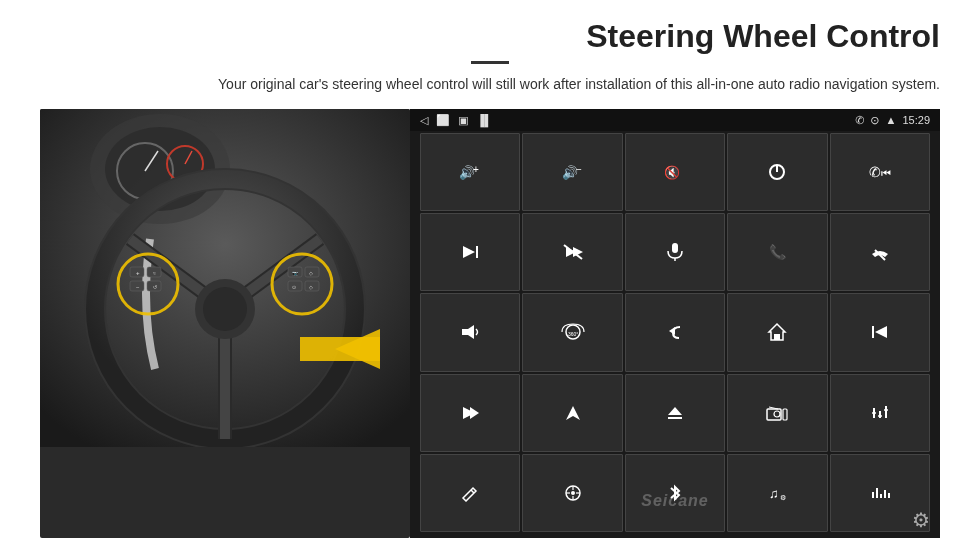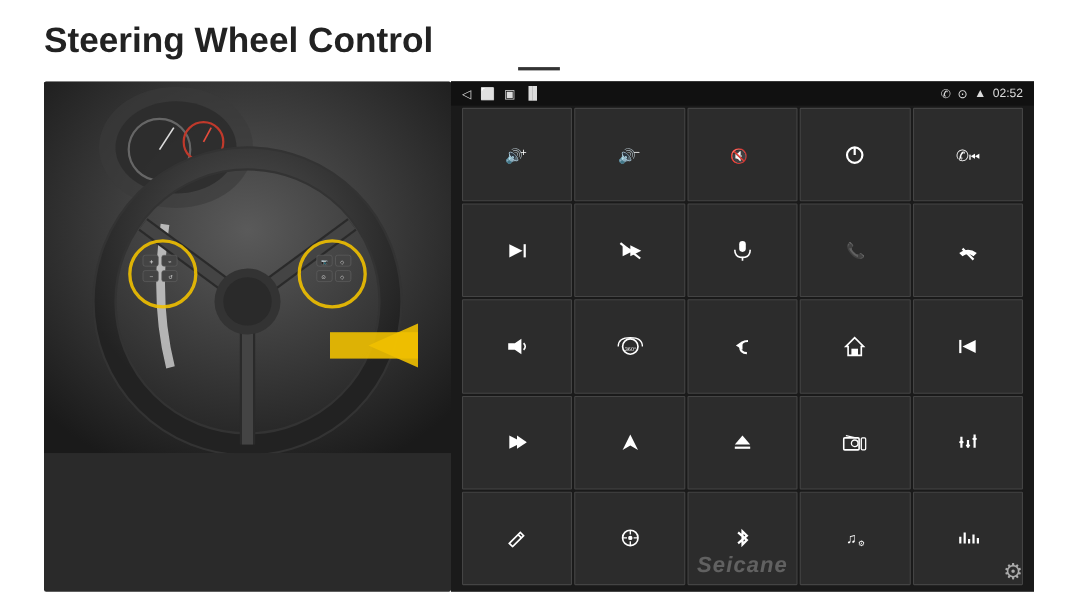--- a/index.html
+++ b/index.html
@@ -9,21 +9,21 @@
       background: #fff;
       font-family: Arial, sans-serif;
       overflow: hidden;
     }
 
     .page-wrapper {
       width: 980px;
       height: 548px;
       display: flex;
       flex-direction: column;
-      align-items: flex-start;
+      align-items: flex-end;
       padding: 18px 40px 10px;
     }
 
     .title {
       font-size: 32px;
       font-weight: 900;
       color: #222;
       text-align: center;
       margin-bottom: 6px;
     }
@@ -134,25 +134,25 @@
       justify-content: center;
       cursor: pointer;
       font-size: 16px;
       min-height: 38px;
       border-radius: 1px;
     }
 
     
     .seicane-watermark {
       position: absolute;
-      bottom: 12px;
+      bottom: 28px;
       left: 50%;
       transform: translateX(-50%);
       color: rgba(255,255,255,0.25);
-      font-size: 20px;
+      font-size: 16px;
       font-style: italic;
       font-weight: bold;
       letter-spacing: 1px;
       pointer-events: none;
     }
 
     
     .gear-corner {
       position: absolute;
       bottom: 6px;
@@ -161,20 +161,21 @@
       font-size: 20px;
       cursor: pointer;
     }
   </style>
 </head>
 <body>
 
 <div class="page-wrapper">
   <h1 class="title">Steering Wheel Control</h1>
   <div class="title-divider"></div>
+  <p class="subtitle">Your original car's steering wheel control will still work after installation of this all-in-one auto radio navigation system.</p>
 
   <div class="content-row">
 
     <div class="steering-image">
       <svg width="370" height="338" viewBox="0 0 370 338" xmlns="http://www.w3.org/2000/svg">
 
         <defs>
           <radialGradient id="bgGrad" cx="50%" cy="40%" r="70%">
             <stop offset="0%" stop-color="#5a5a5a"></stop>
             <stop offset="100%" stop-color="#1a1a1a"></stop>
@@ -242,21 +243,21 @@
         <div class="status-left">
           <span class="status-icon">◁</span>
           <span class="status-icon">⬜</span>
           <span class="status-icon">▣</span>
           <span class="status-icon">▐▌</span>
         </div>
         <div class="status-right">
           <span>✆</span>
           <span>⊙</span>
           <span>▲</span>
-          <span>02:52</span>
+          <span>15:29</span>
         </div>
       </div>
 
 
       <div class="controls-grid">
 
         <button class="ctrl-btn">
           <svg width="22" height="18" viewBox="0 0 22 18">
               <text x="0" y="14" fill="#fff" font-size="13">🔊</text>
               <text x="14" y="10" fill="#fff" font-size="10">+</text>

